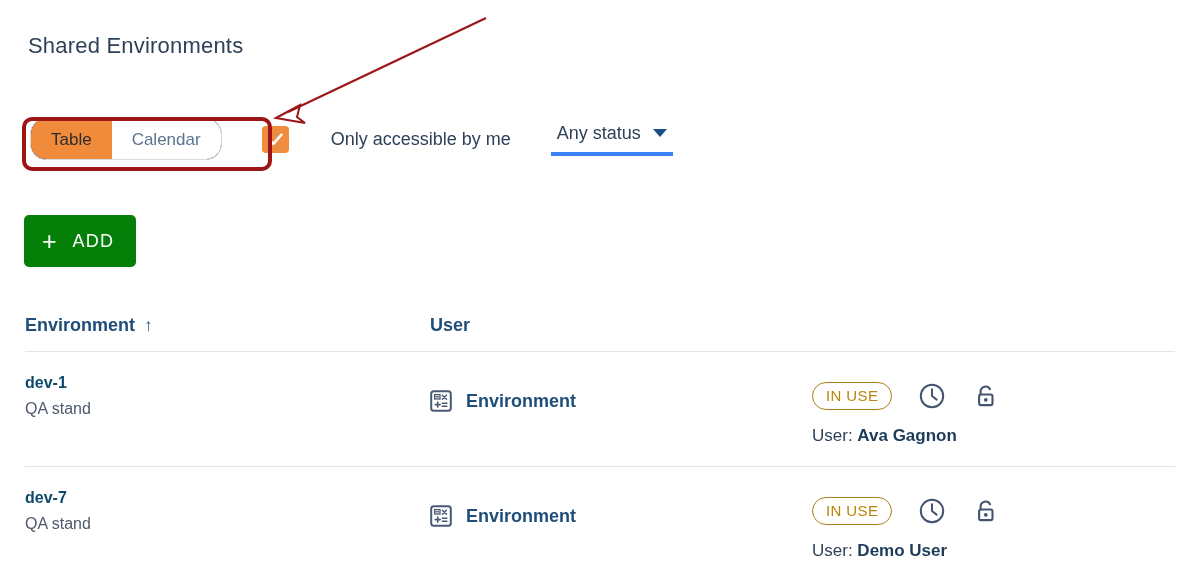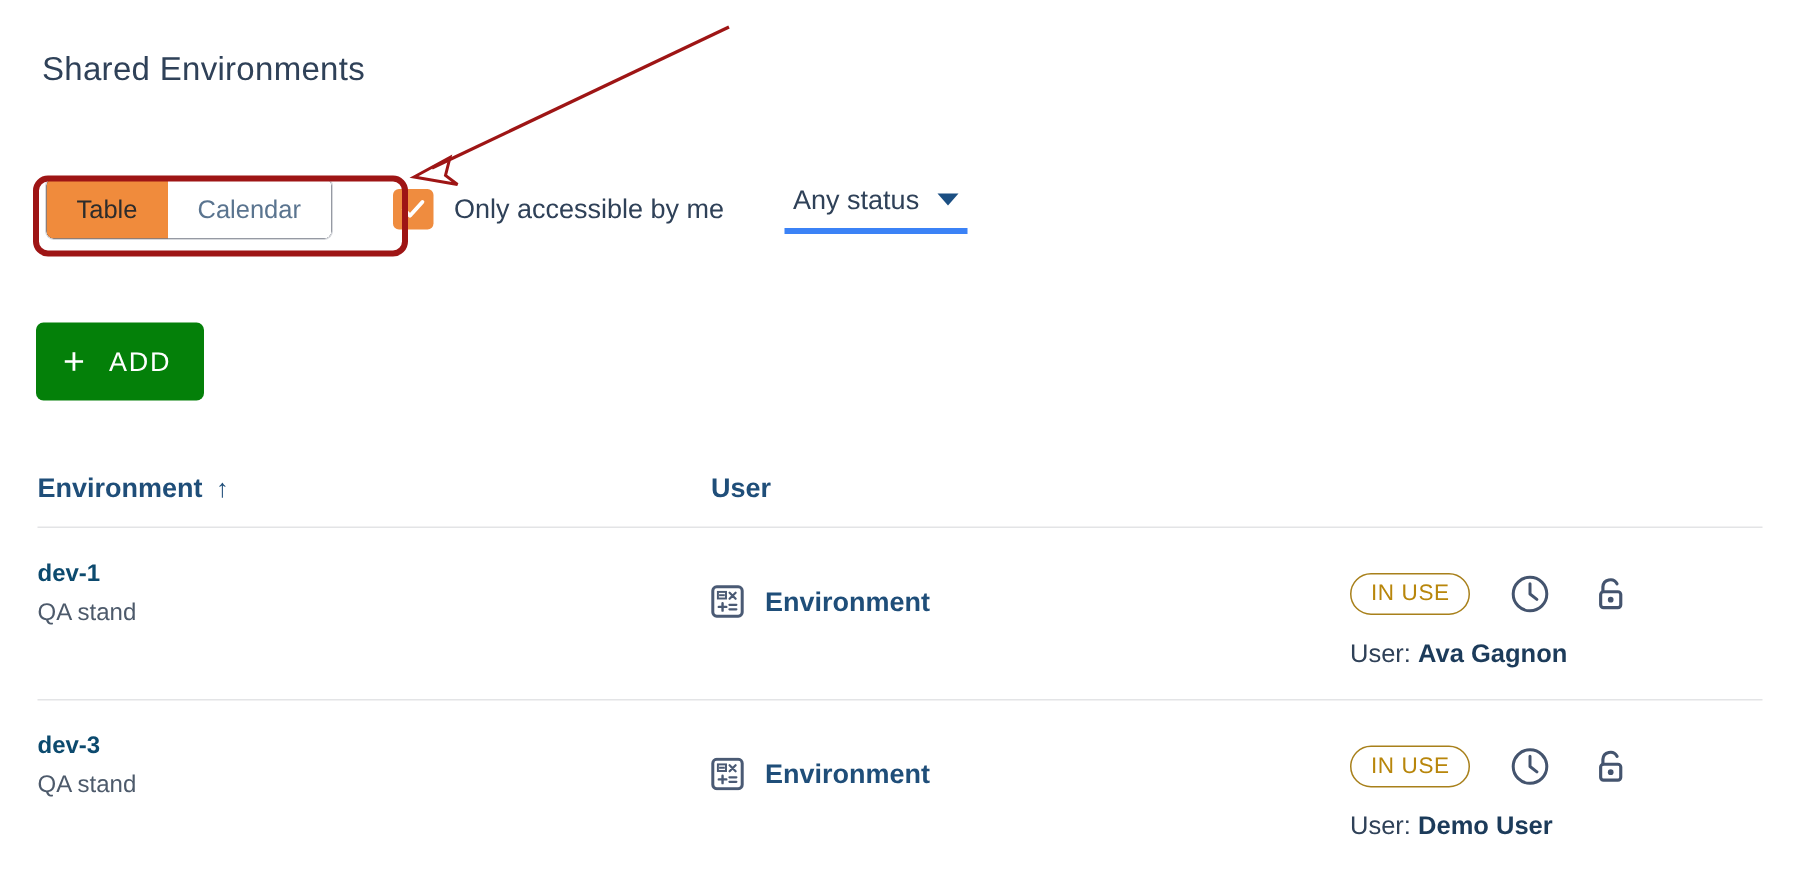--- a/index.html
+++ b/index.html
@@ -48,21 +48,21 @@
     border: 4px solid #9e1515;
     border-radius: 10px;
     box-sizing: border-box;
     pointer-events: none;
     z-index: 6;
   }
 
   .segmented {
     display: flex;
     border: 1px solid #d7d9dd;
-    border-radius: 6px;
+    border-radius: 16px;
     overflow: hidden;
     height: 42px;
     box-sizing: border-box;
     background: #0f172a;
     margin-left: 6px;
   }
   .seg-btn {
     display: flex;
     align-items: center;
     justify-content: center;
@@ -83,20 +83,21 @@
   .seg-btn.inactive {
     background: #ffffff;
     color: #5a748f;
   }
 
   
   .check-wrap {
     display: flex;
     align-items: center;
     margin-left: 40px;
+    gap: 28px;
   }
   .checkbox {
     width: 27px;
     height: 27px;
     border-radius: 4px;
     background: #ef8c3f;
     display: flex;
     align-items: center;
     justify-content: center;
     cursor: pointer;
@@ -165,21 +166,20 @@
     left: 0;
     top: 300px;
     width: 1200px;
   }
   .row {
     position: relative;
     display: flex;
     align-items: flex-start;
     padding: 0 25px;
     box-sizing: border-box;
-    gap: 44px;
   }
   .divider {
     height: 1px;
     background: #e3e4e6;
     margin: 0 25px;
   }
 
   .col-env  { width: 405px; flex: none; }
   .col-pool { width: 382px; flex: none; }
   .col-stat { flex: 1; }
@@ -364,21 +364,21 @@
         <span>User:</span>
         <b>Ava Gagnon</b>
       </div>
     </div>
   </div>
 
   <div class="divider"></div>
 
   <div class="row body-row">
     <div class="col-env">
-      <div class="env-name">dev-3</div>
+      <div class="env-name">dev-7</div>
       <div class="env-sub">QA stand</div>
     </div>
     <div class="col-pool">
       <div class="pool-cell">
         <svg class="pool-icon" width="22" height="22" viewBox="0 0 22 22">
           <rect x="1.2" y="1.2" width="19.6" height="19.6" rx="2.6" fill="none" stroke="#4a5a74" stroke-width="2"></rect>
           <rect x="4.6" y="4.6" width="5.4" height="4.4" fill="none" stroke="#4a5a74" stroke-width="1.3"></rect>
           <path d="M5.4 6.8 h3.8" stroke="#4a5a74" stroke-width="1.3"></path>
           <path d="M12.4 5.2 l4 4 M16.4 5.2 l-4 4" stroke="#4a5a74" stroke-width="1.5" stroke-linecap="round"></path>
           <path d="M5.2 14.6 h5 M7.7 12.1 v5" stroke="#4a5a74" stroke-width="1.6" stroke-linecap="round"></path>

